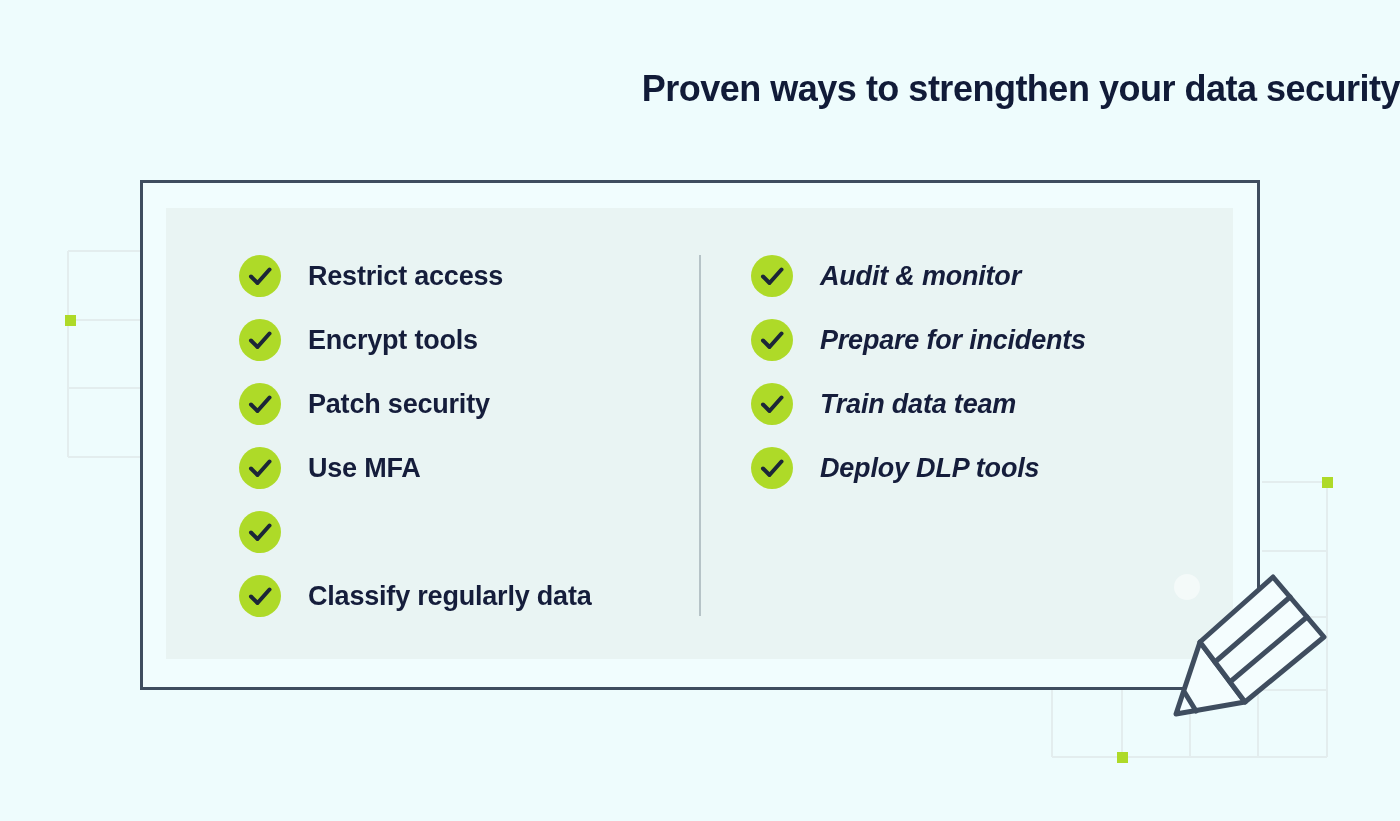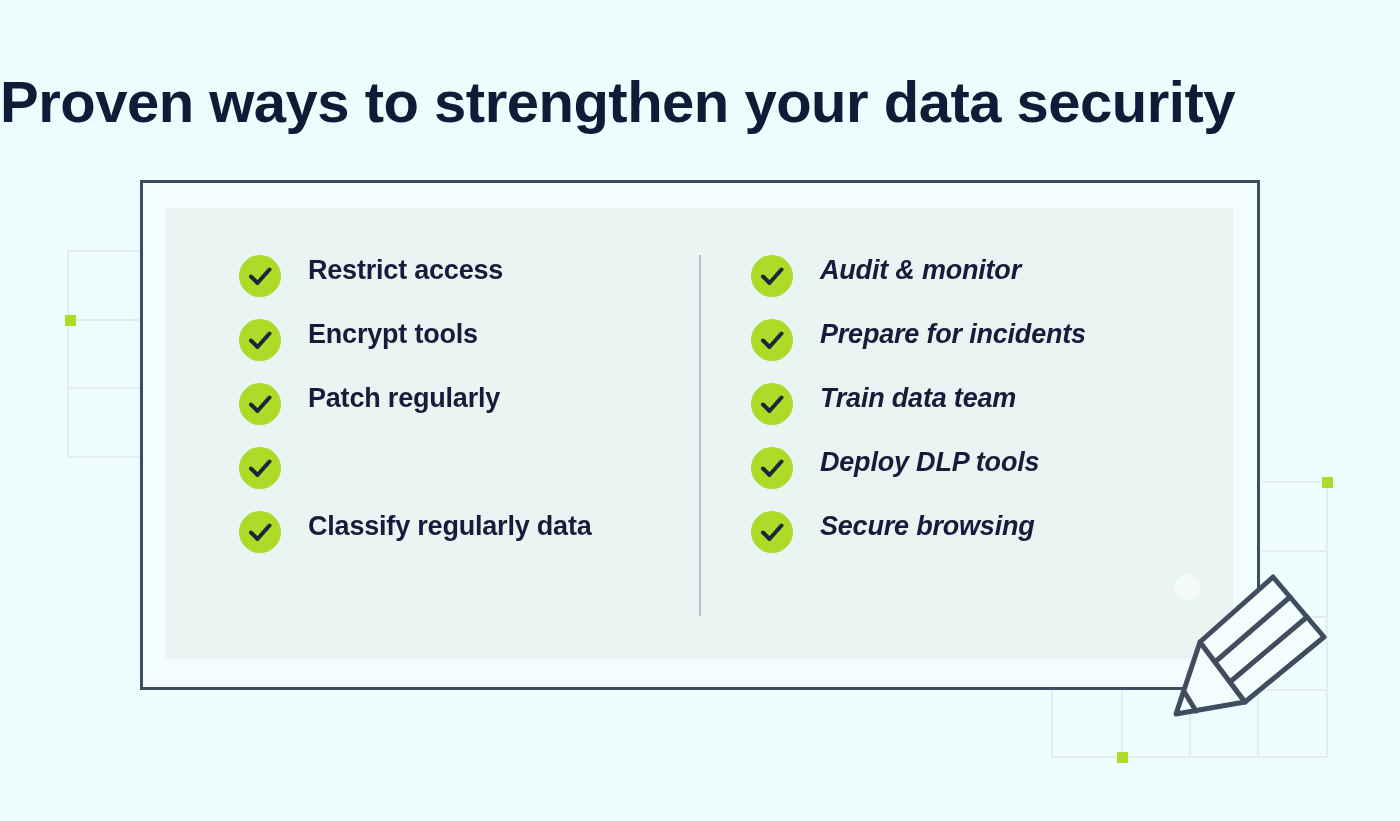--- a/index.html
+++ b/index.html
@@ -22,22 +22,22 @@
     height: 821px;
     z-index: 0;
     pointer-events: none;
   }
   .page-title {
     position: absolute;
     left: 0;
     top: 68px;
     width: 1400px;
     margin: 0;
-    text-align: left;
-    font-size: 58px;
+    text-align: right;
+    font-size: 36px;
     font-weight: 700;
     letter-spacing: -0.5px;
     color: #111b38;
     z-index: 1;
   }
   .card {
     position: absolute;
     left: 140px;
     top: 180px;
     width: 1120px;
@@ -56,20 +56,21 @@
     background: #e9f4f3;
   }
   .col {
     position: absolute;
     top: 47px;
   }
   .col-left  { left: 73px; }
   .col-right { left: 585px; font-style: italic; }
   .check-row {
     display: flex;
+    align-items: center;
     height: 42px;
     margin-bottom: 22px;
   }
   .check-badge {
     width: 42px;
     height: 42px;
     flex: 0 0 42px;
     border-radius: 50%;
     background: #aeda28;
     display: flex;
@@ -154,21 +155,29 @@
             </svg>
         </span>
         <span class="check-label">Encrypt tools</span>
       </div>
       <div class="check-row">
         <span class="check-badge">
           <svg width="42" height="42" viewBox="0 0 42 42">
               <path d="M12 21.5 L18.5 28 L30.5 14.5" fill="none" stroke="#1c2638" stroke-width="4" stroke-linecap="round" stroke-linejoin="round"></path>
             </svg>
         </span>
-        <span class="check-label">Patch regularly</span>
+        <span class="check-label">Patch security</span>
+      </div>
+      <div class="check-row">
+        <span class="check-badge">
+          <svg width="42" height="42" viewBox="0 0 42 42">
+              <path d="M12 21.5 L18.5 28 L30.5 14.5" fill="none" stroke="#1c2638" stroke-width="4" stroke-linecap="round" stroke-linejoin="round"></path>
+            </svg>
+        </span>
+        <span class="check-label">Use MFA</span>
       </div>
       <div class="check-row">
         <span class="check-badge">
           <svg width="42" height="42" viewBox="0 0 42 42">
               <path d="M12 21.5 L18.5 28 L30.5 14.5" fill="none" stroke="#1c2638" stroke-width="4" stroke-linecap="round" stroke-linejoin="round"></path>
             </svg>
         </span>
       </div>
       <div class="check-row">
         <span class="check-badge">
@@ -207,28 +216,20 @@
         </span>
         <span class="check-label">Train data team</span>
       </div>
       <div class="check-row">
         <span class="check-badge">
           <svg width="42" height="42" viewBox="0 0 42 42">
               <path d="M12 21.5 L18.5 28 L30.5 14.5" fill="none" stroke="#1c2638" stroke-width="4" stroke-linecap="round" stroke-linejoin="round"></path>
             </svg>
         </span>
         <span class="check-label">Deploy DLP tools</span>
-      </div>
-      <div class="check-row">
-        <span class="check-badge">
-          <svg width="42" height="42" viewBox="0 0 42 42">
-              <path d="M12 21.5 L18.5 28 L30.5 14.5" fill="none" stroke="#1c2638" stroke-width="4" stroke-linecap="round" stroke-linejoin="round"></path>
-            </svg>
-        </span>
-        <span class="check-label">Secure browsing</span>
       </div>
     </div>
 
   </div>
 </div>
 
 <svg class="pencil" viewBox="0 0 180 160" xmlns="http://www.w3.org/2000/svg">
   <circle cx="27" cy="22" r="13" fill="#ffffff" opacity="0.5"></circle>
   <g stroke="#3f4d5f" stroke-width="5" stroke-linejoin="round" stroke-linecap="round">
     <path d="M40 77 L85 137 L16 149 Z" fill="#f4fdfe"></path>

